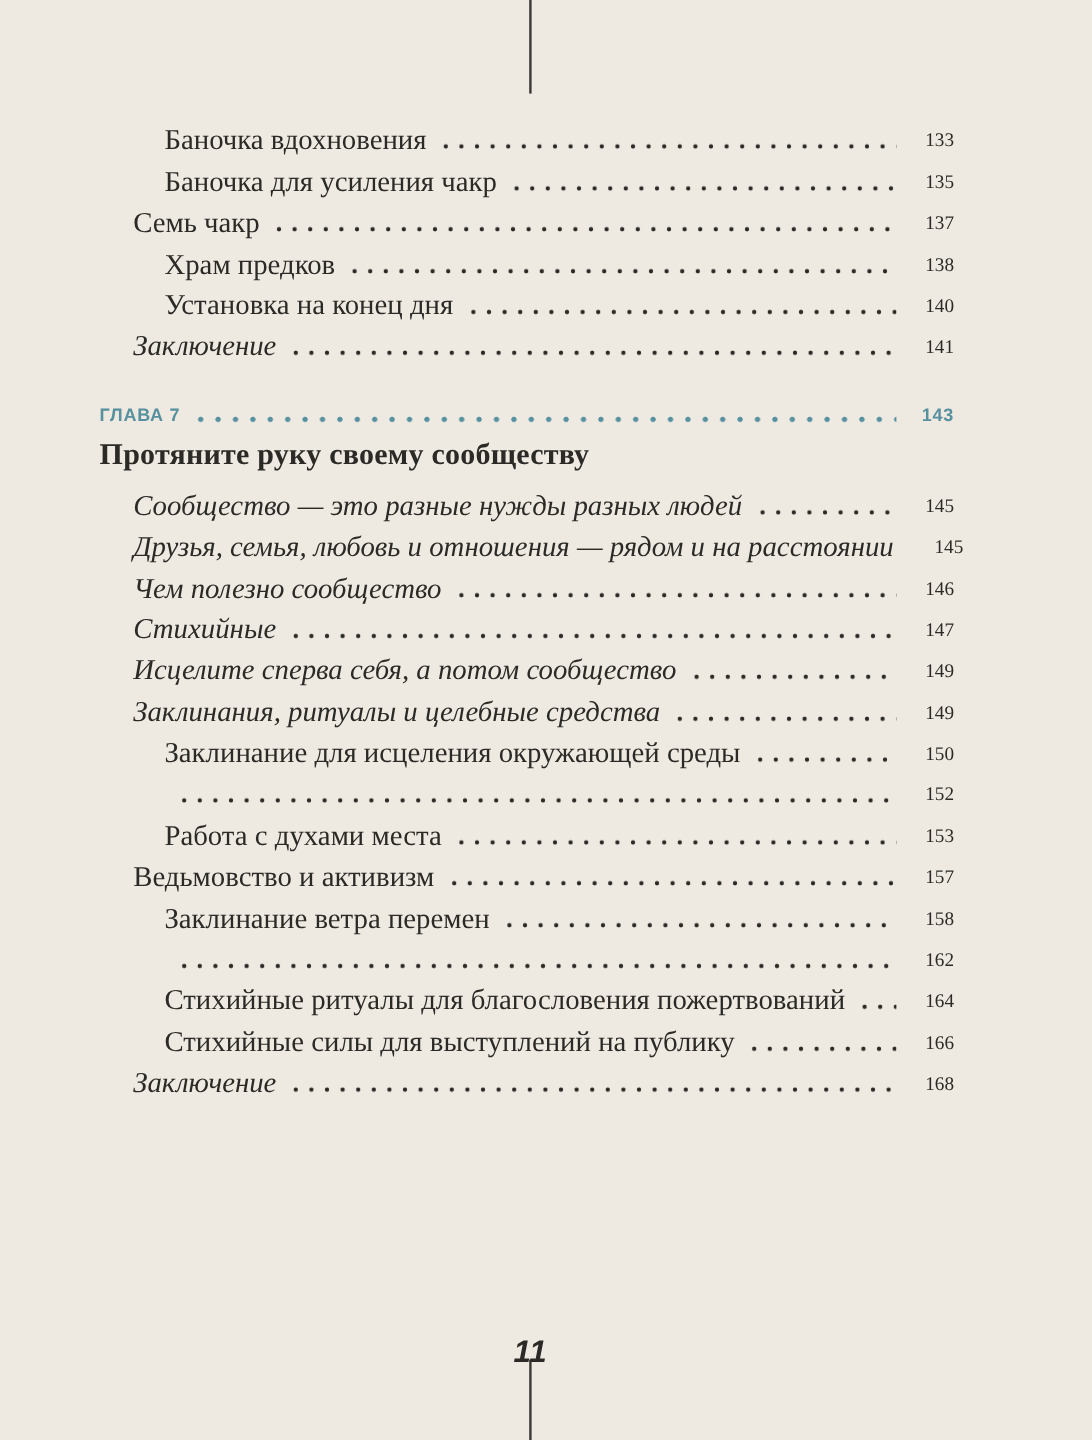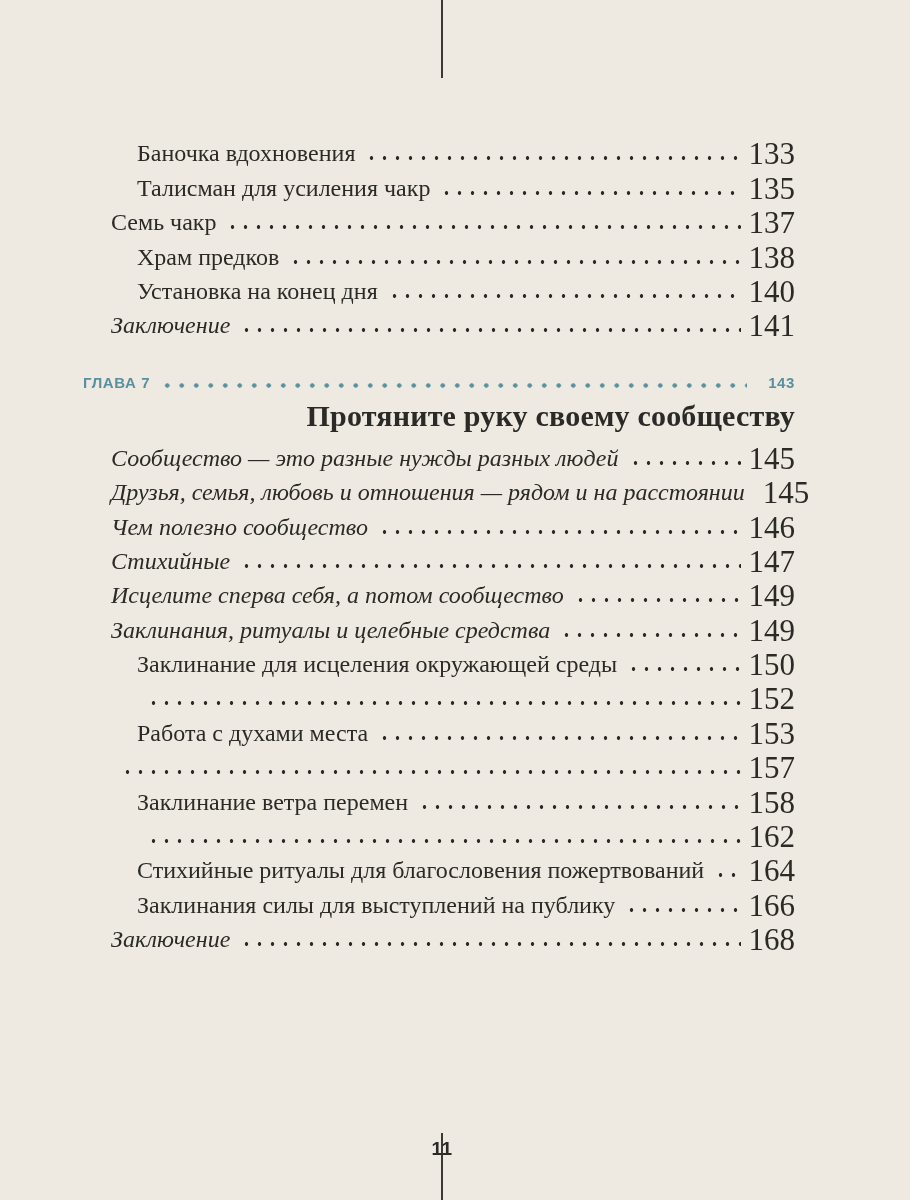--- a/index.html
+++ b/index.html
@@ -23,29 +23,28 @@
   .mark { position: absolute; left: 441px; width: 2px; background: var(--mark); }
   .mark.top { top: 0; height: 78px; }
   .mark.bottom { top: 1133px; height: 67px; }
 
   
   .toc {
     position: absolute;
     left: 83px;
     top: 100px;
     width: 712px;
-    margin-top: 36px;
   }
   .row {
     display: flex;
     align-items: flex-end;
     height: 34.4px;
   }
   .row .t  { font-size: 24px; line-height: 33px; white-space: nowrap; }
-  .row .pg { font-size: 31px; line-height: 33px; min-width: 40px; text-align: right; }
+  .row .pg { font-size: 16px; line-height: 33px; min-width: 40px; text-align: right; }
   .row.it .t { font-style: italic; }
   .row.lvl1 { padding-left: 28px; }
   .row.lvl2 { padding-left: 54px; }
 
   .dots {
     flex: 1 1 auto;
     align-self: flex-end;
     height: 6px;
     margin: 0 8px 9px 10px;
     background-image: radial-gradient(circle, var(--ink) 1.5px, transparent 2.1px);
@@ -71,59 +70,59 @@
     height: 7px;
     margin: 0 8px 7px 10px;
     background-image: radial-gradient(circle, var(--accent) 1.9px, transparent 2.5px);
     background-size: 14.5px 7px;
   }
 
   
   .chapter-title {
     margin-top: 2px;
     height: 36px;
-    font-size: 30px;
+    font-size: 25px;
     font-weight: bold;
     line-height: 36px;
     letter-spacing: 0.2px;
-    text-align: right;
   }
   .chapter-title + .row { margin-top: 6px; }
 
   
   .folio {
     position: absolute;
     left: 392px;
-    top: 1138px;
+    top: 1111px;
     width: 100px;
     text-align: center;
     font-family: "Liberation Sans", sans-serif;
     font-weight: bold;
-    font-size: 19px;
+    font-size: 26px;
     color: var(--ink);
     letter-spacing: 0.5px;
+    font-style: italic;
   }
 </style>
 </head>
 <body>
 
 <div class="page">
 
   <div class="mark top"></div>
   <div class="mark bottom"></div>
 
   <div class="toc">
 
     <div class="row lvl2">
       <span class="t">Баночка вдохновения</span>
       <span class="dots"></span>
       <span class="pg">133</span>
     </div>
     <div class="row lvl2">
-      <span class="t">Талисман для усиления чакр</span>
+      <span class="t">Баночка для усиления чакр</span>
       <span class="dots"></span>
       <span class="pg">135</span>
     </div>
     <div class="row lvl1">
       <span class="t">Семь чакр</span>
       <span class="dots"></span>
       <span class="pg">137</span>
     </div>
     <div class="row lvl2">
       <span class="t">Храм предков</span>
@@ -186,39 +185,40 @@
     <div class="row lvl2">
       <span class="dots"></span>
       <span class="pg">152</span>
     </div>
     <div class="row lvl2">
       <span class="t">Работа с духами места</span>
       <span class="dots"></span>
       <span class="pg">153</span>
     </div>
     <div class="row lvl1">
+      <span class="t">Ведьмовство и активизм</span>
       <span class="dots"></span>
       <span class="pg">157</span>
     </div>
     <div class="row lvl2">
       <span class="t">Заклинание ветра перемен</span>
       <span class="dots"></span>
       <span class="pg">158</span>
     </div>
     <div class="row lvl2">
       <span class="dots"></span>
       <span class="pg">162</span>
     </div>
     <div class="row lvl2">
       <span class="t">Стихийные ритуалы для благословения пожертвований</span>
       <span class="dots"></span>
       <span class="pg">164</span>
     </div>
     <div class="row lvl2">
-      <span class="t">Заклинания силы для выступлений на публику</span>
+      <span class="t">Стихийные силы для выступлений на публику</span>
       <span class="dots"></span>
       <span class="pg">166</span>
     </div>
     <div class="row lvl1 it">
       <span class="t">Заключение</span>
       <span class="dots"></span>
       <span class="pg">168</span>
     </div>
 
   </div>

